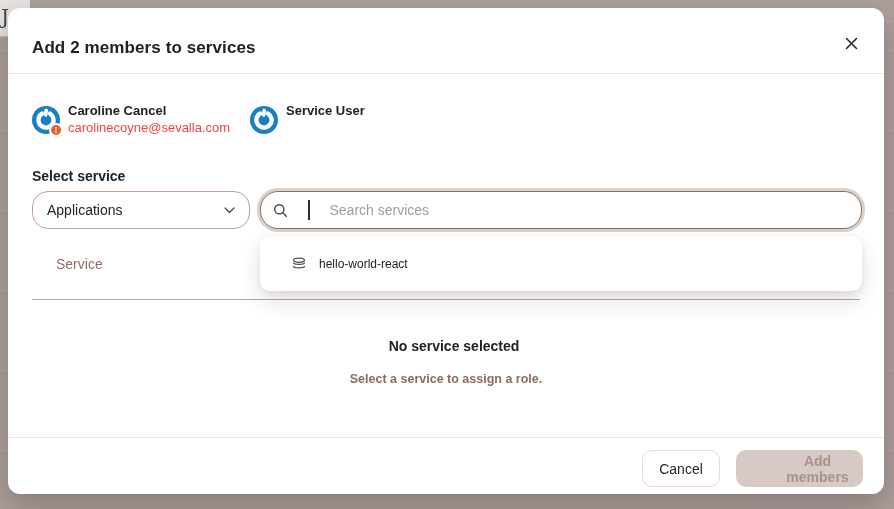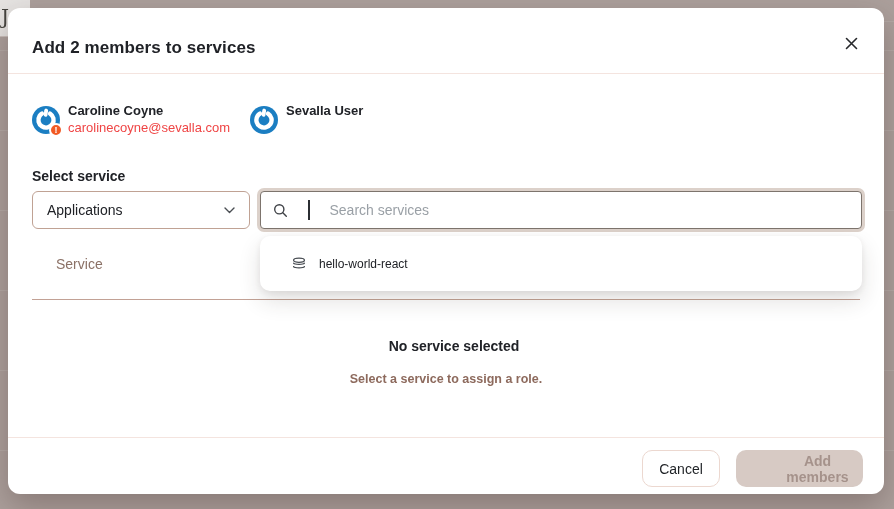--- a/index.html
+++ b/index.html
@@ -56,27 +56,27 @@
   .member-name { font-size:13px; font-weight:700; line-height:17px; margin-top:2px; }
   .member-email { font-size:13px; color:#ef4444; line-height:17px; }
 
   
   .select-label {
     position:absolute; left:24px; top:160px;
     font-size:14px; font-weight:700;
   }
   .type-select {
     position:absolute; left:24px; top:183px; width:218px; height:38px;
-    border:1px solid #c0a294; border-radius:6px; background:#fff;
+    border:1px solid #c0a294; border-radius:16px; background:#fff;
     display:flex; align-items:center; justify-content:space-between;
     padding:0 14px; font-size:14px; cursor:pointer;
   }
   .search-box {
     position:absolute; left:252px; top:183px; width:602px; height:38px;
-    border:1.5px solid #7d746d; border-radius:4px; background:#fff;
+    border:1.5px solid #7d746d; border-radius:18px; background:#fff;
     box-shadow:0 0 0 3px #dcd1ca;
     display:flex; align-items:center; padding:0 12px; gap:20px;
   }
   .search-caret { width:1.5px; height:20px; background:#2b2e32; }
   .search-box input {
     flex:1; border:none; outline:none; font-size:14px;
     font-family:"Liberation Sans", sans-serif; color:#202227; background:transparent;
   }
   .search-box input::placeholder { color:#9aa0a6; opacity:1; }
 
@@ -159,37 +159,37 @@
       <span>
         <svg width="28" height="28" viewBox="0 0 28 28">
           <circle cx="14" cy="14" r="14" fill="#1b7ec2"></circle>
           <circle cx="14" cy="14" r="7.6" fill="none" stroke="#ffffff" stroke-width="4.4" stroke-linecap="round" stroke-dasharray="39 8.8" transform="rotate(-58 14 14)"></circle>
           <rect x="12.1" y="2.6" width="3.8" height="8.2" rx="1.9" fill="#ffffff" transform="rotate(8 14 6)"></rect>
         </svg>
       </span>
       <div class="warn-badge">!</div>
     </div>
     <div>
-      <div class="member-name">Caroline Coyne</div>
+      <div class="member-name">Caroline Cancel</div>
       <div class="member-email">carolinecoyne@sevalla.com</div>
     </div>
   </div>
 
   <div class="member-card m1">
     <div class="avatar-wrap">
       <span>
         <svg width="28" height="28" viewBox="0 0 28 28">
           <circle cx="14" cy="14" r="14" fill="#1b7ec2"></circle>
           <circle cx="14" cy="14" r="7.6" fill="none" stroke="#ffffff" stroke-width="4.4" stroke-linecap="round" stroke-dasharray="39 8.8" transform="rotate(-58 14 14)"></circle>
           <rect x="12.1" y="2.6" width="3.8" height="8.2" rx="1.9" fill="#ffffff" transform="rotate(8 14 6)"></rect>
         </svg>
       </span>
     </div>
     <div>
-      <div class="member-name">Sevalla User</div>
+      <div class="member-name">Service User</div>
     </div>
   </div>
 
   <div class="select-label">Select service</div>
 
   <div class="type-select">
     <span>Applications</span>
     <span>
       <svg width="11" height="7" viewBox="0 0 11 7">
         <path d="M1 1 L5.5 5.5 L10 1" fill="none" stroke="#4a4e53" stroke-width="1.4" stroke-linecap="round" stroke-linejoin="round"></path>

